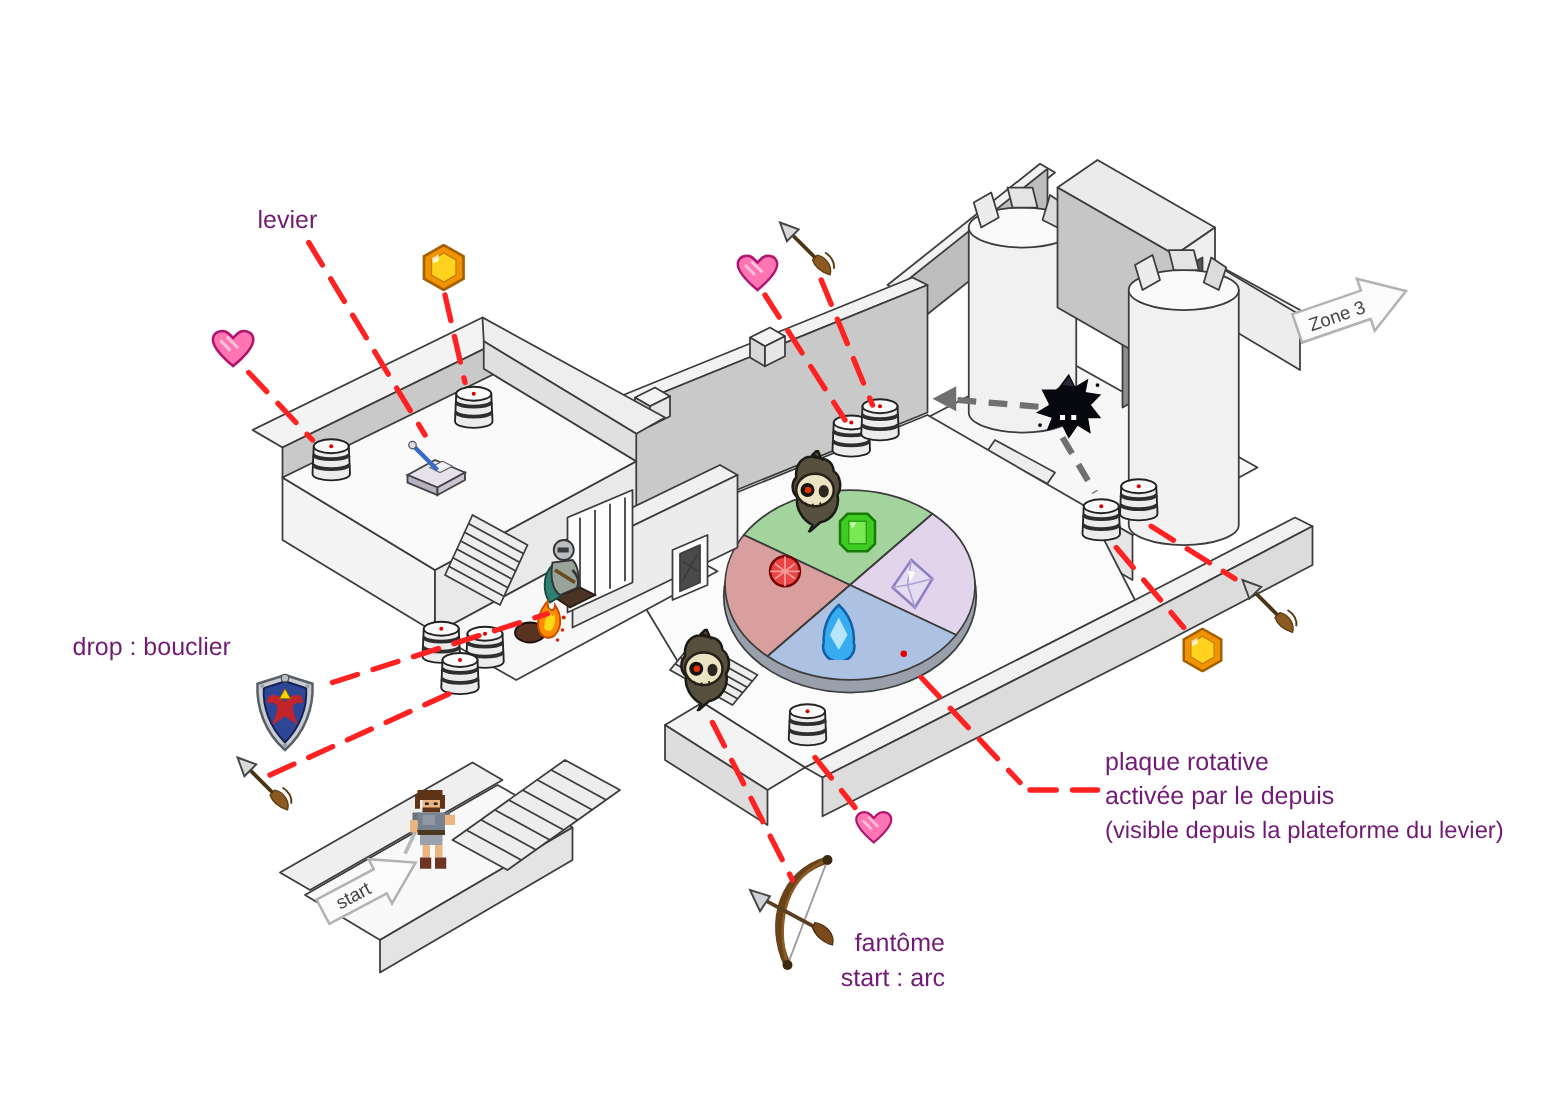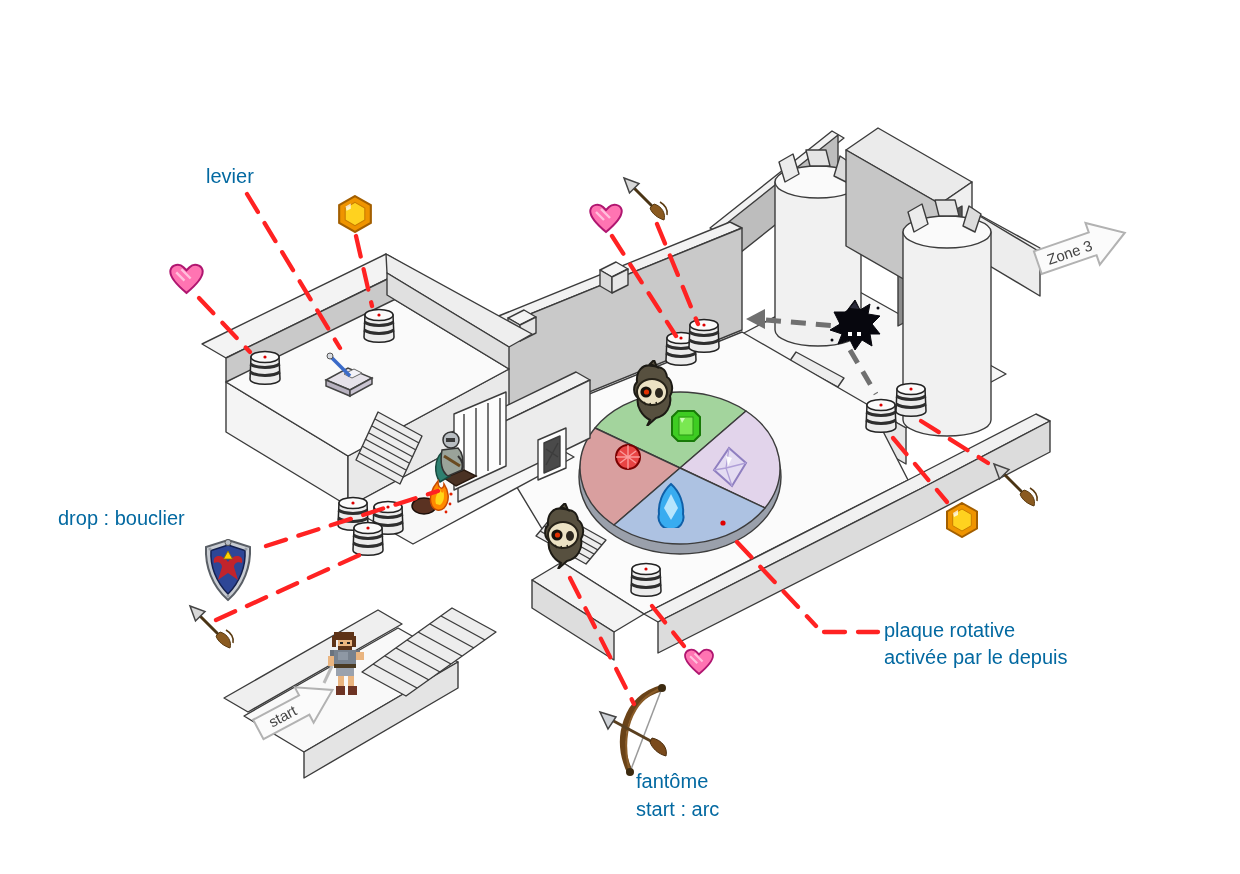--- a/index.html
+++ b/index.html
@@ -4,25 +4,25 @@
 <style>
   html,body{margin:0;padding:0}
   body{width:1240px;height:874px;position:relative;background:#ffffff;
        font-family:"Liberation Sans",sans-serif;overflow:hidden}
   #scene{position:absolute;left:0;top:0}
   .structure polygon,.structure path,.structure ellipse,.structure rect{
        stroke:#3c3c3c;stroke-width:1.4;stroke-linejoin:round}
   .steps{stroke:#3c3c3c;stroke-width:1.2;fill:none}
   #anno-layer line{stroke-width:4.3;stroke-dasharray:21 13;stroke-linecap:round}
   #patrol-layer line{stroke-width:5;stroke-dasharray:15 10}
-  .label{position:absolute;color:#0369a1;white-space:nowrap}
+  .label{position:absolute;color:#701a75;white-space:nowrap}
   #lbl-lever{left:206px;top:165px;font-size:20px}
   #lbl-knight{left:58px;top:504px;font-size:20px;line-height:28px}
-  #lbl-ghost{left:636px;top:767px;width:120px;text-align:left;font-size:20px;line-height:28px}
-  #lbl-plate{left:884px;top:617px;font-size:20px;line-height:27px}
+  #lbl-ghost{left:636px;top:741px;width:120px;text-align:right;font-size:20px;line-height:28px}
+  #lbl-plate{left:884px;top:597px;font-size:20px;line-height:27px}
   #lbl-plate .small{font-size:19px}
   .block-arrow{fill:#fbfbfb;stroke:#b2b2b2;stroke-width:2}
   .block-arrow-text{fill:#444;font-size:15px}
 </style>
 </head>
 <body>
 
 <svg id="scene" width="1240" height="874" viewBox="0 0 1240 874" xmlns="http://www.w3.org/2000/svg">
   <defs>
     <symbol id="sym-heart" viewBox="0 0 36 32">
@@ -341,13 +341,14 @@
 </div>
 
 <div class="label" id="lbl-ghost">
   <div>fantôme</div>
   <div>start : arc</div>
 </div>
 
 <div class="label" id="lbl-plate">
   <div>plaque rotative</div>
   <div>activée par le depuis</div>
+  <div class="small">(visible depuis la plateforme du levier)</div>
 </div>
 
 </body></html>

